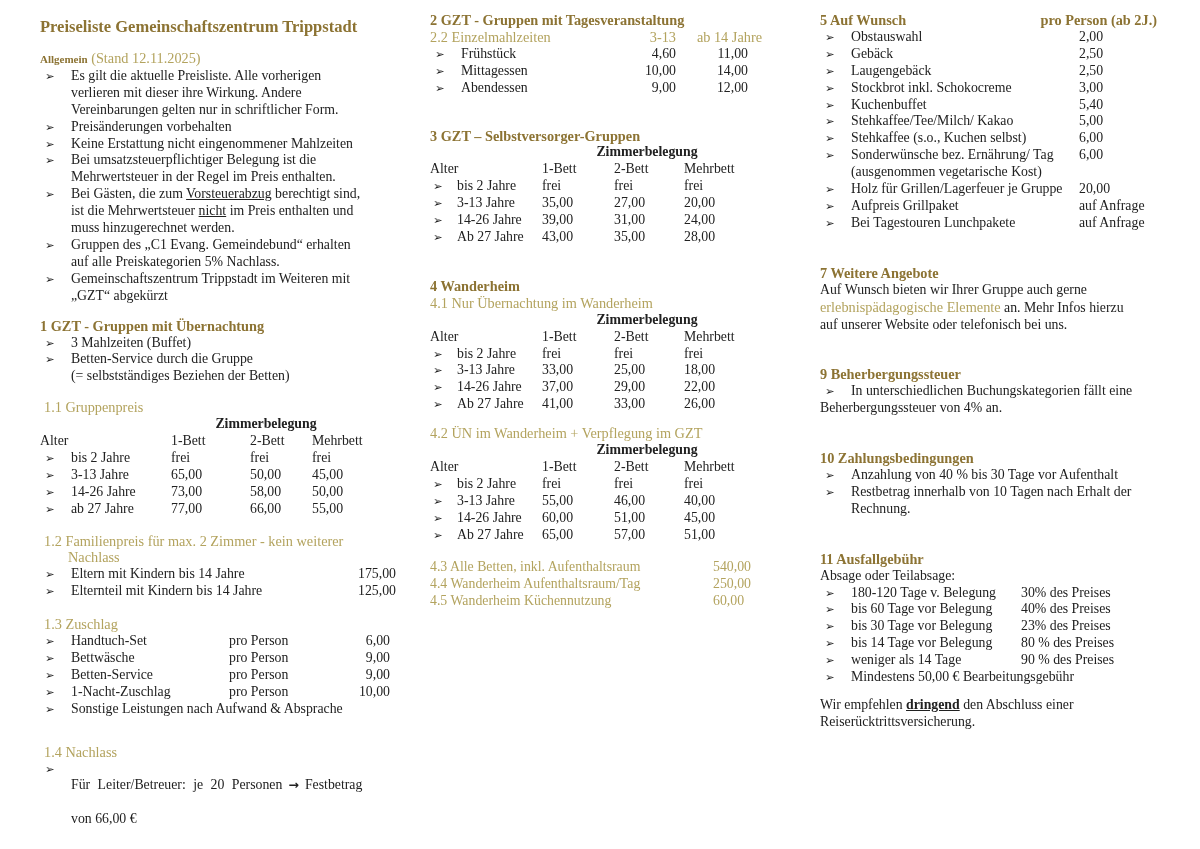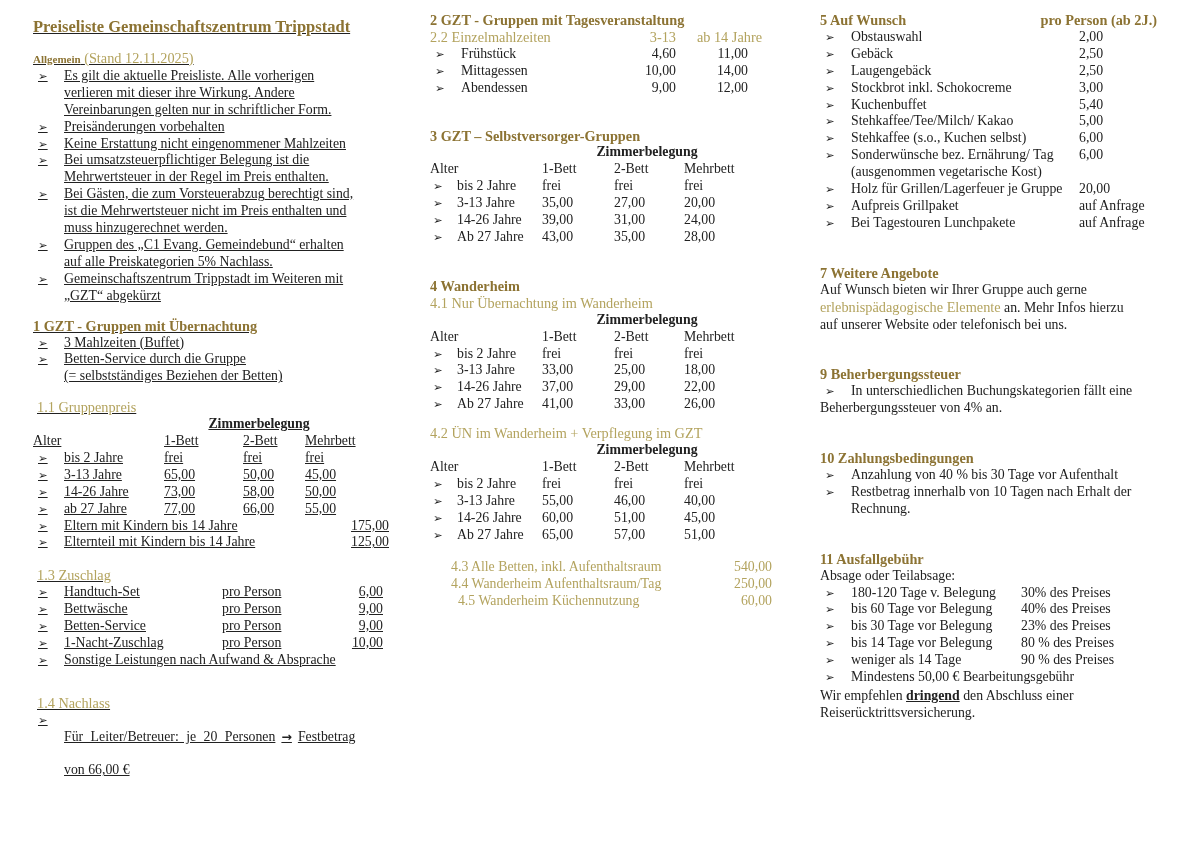--- a/index.html
+++ b/index.html
@@ -8,21 +8,21 @@
     --ink:#212121;
   }
   *{box-sizing:border-box;}
   html,body{margin:0;padding:0;}
   body{
     width:1200px;height:849px;background:#ffffff;position:relative;overflow:hidden;
     font-family:"Liberation Serif","DejaVu Serif",serif;
     font-size:13.8px;line-height:16.9px;color:var(--ink);
   }
   .col{position:absolute;top:12px;}
-  .col-left{left:33px;width:356px;top:16px;text-decoration:underline;}
+  .col-left{left:40px;width:356px;top:16px;}
   .col-mid{left:430px;width:342px;}
   .col-right{left:820px;width:342px;}
 
   .title{font-size:16.5px;line-height:22px;font-weight:bold;color:var(--gold-dark);margin:0 0 12px 0;}
   .h2{font-weight:bold;color:var(--gold-dark);font-size:14.3px;}
   .h2-lg{font-size:11px;}
   .h3{color:var(--gold-light);font-size:14.3px;}
   .prel{white-space:pre-line;}
   .indent4{padding-left:4px;}
   .hang{padding-left:28px;text-indent:-24px;}
@@ -63,21 +63,21 @@
 
   
   .r2{display:flex;width:332px;}
   .r2 .lbl{flex:1;display:flex;}
   .r2 .av{flex:none;width:107px;}
   .r2 .p1{flex:none;width:74px;text-align:right;}
   .r2 .p2{flex:none;width:86px;text-align:right;}
   .r2.data .p2{padding-right:14px;}
 
   
-  .r4x{display:flex;color:var(--gold-light);justify-content:flex-end;}
+  .r4x{display:flex;color:var(--gold-light);}
   .r4x .lbl{flex:none;width:283px;}
 
   
   .r5h{display:flex;justify-content:space-between;width:337px;}
   .r5{display:flex;align-items:flex-start;}
   .r5 .lbl{flex:none;min-width:228px;white-space:pre-line;}
 
   
   .r11{display:flex;}
   .r11 .lbl{flex:none;min-width:170px;white-space:nowrap;}
@@ -85,21 +85,21 @@
   .mt-s1{margin-top:13px;}
   .mt-s11l{margin-top:14px;}
   .mt-s12{margin-top:15px;}
   .mt-s13{margin-top:16px;}
   .mt-s14{margin-top:26px;}
   .mt-s3{margin-top:31px;}
   .mt-s4{margin-top:32px;}
   .mt-s42{margin-top:12px;}
   .mt-s4x{margin-top:16px;}
   .mt-r{margin-top:33px;}
-  .mt-note{margin-top:2px;}
+  .mt-note{margin-top:11px;}
 </style>
 </head>
 <body>
 
 <div>
 
   <div class="col col-left">
     <div class="title">Preiseliste Gemeinschaftszentrum Trippstadt</div>
 
     <div>
@@ -195,20 +195,22 @@
         <span class="c-age">
             <span class="bul">➢</span>
             <span>ab 27 Jahre</span>
           </span>
         <span class="c1">77,00</span>
         <span class="c2">66,00</span>
         <span class="c3">55,00</span>
       </div>
       </div>
 
+    <div class="h3 hang prel mt-s12">1.2  Familienpreis für max. 2 Zimmer - kein weiterer
+Nachlass</div>
     <div>
 
     <div class="brow">
         <span class="bul">➢</span>
         <div class="r12">
           <span class="lbl">Eltern mit Kindern bis 14 Jahre</span>
           <span class="price">175,00</span>
         </div>
       </div>
         <div class="brow">

